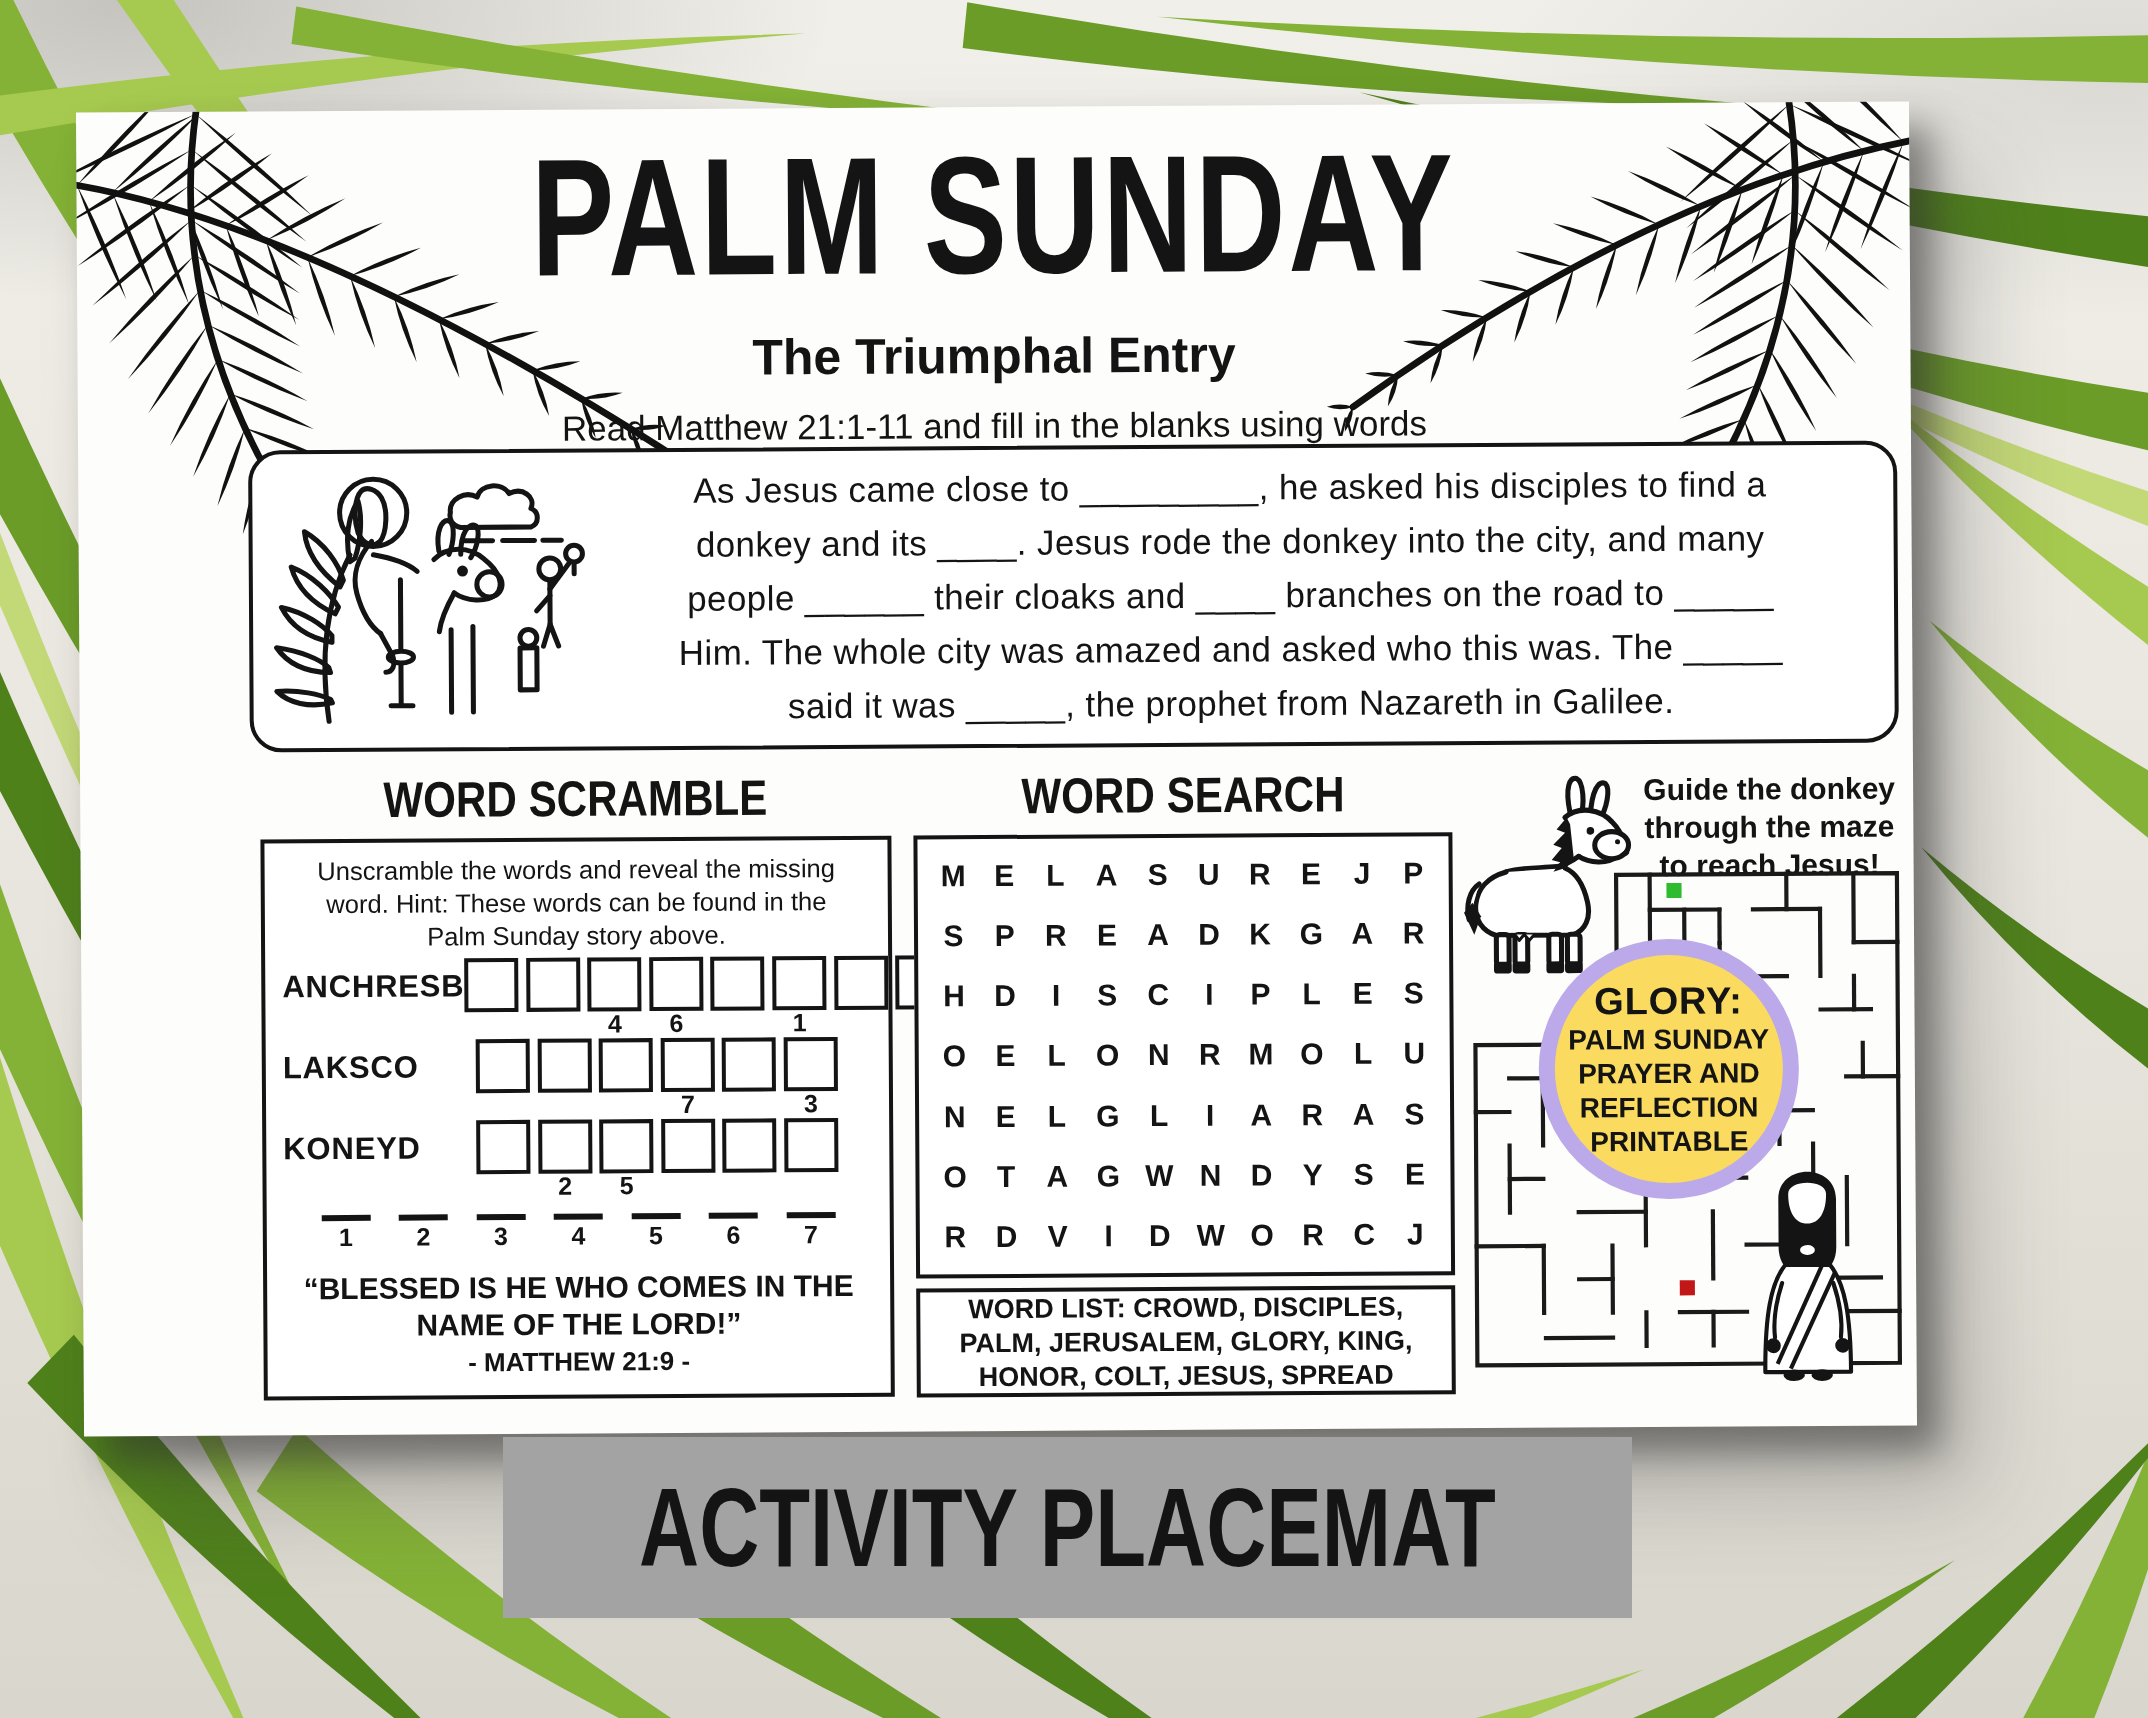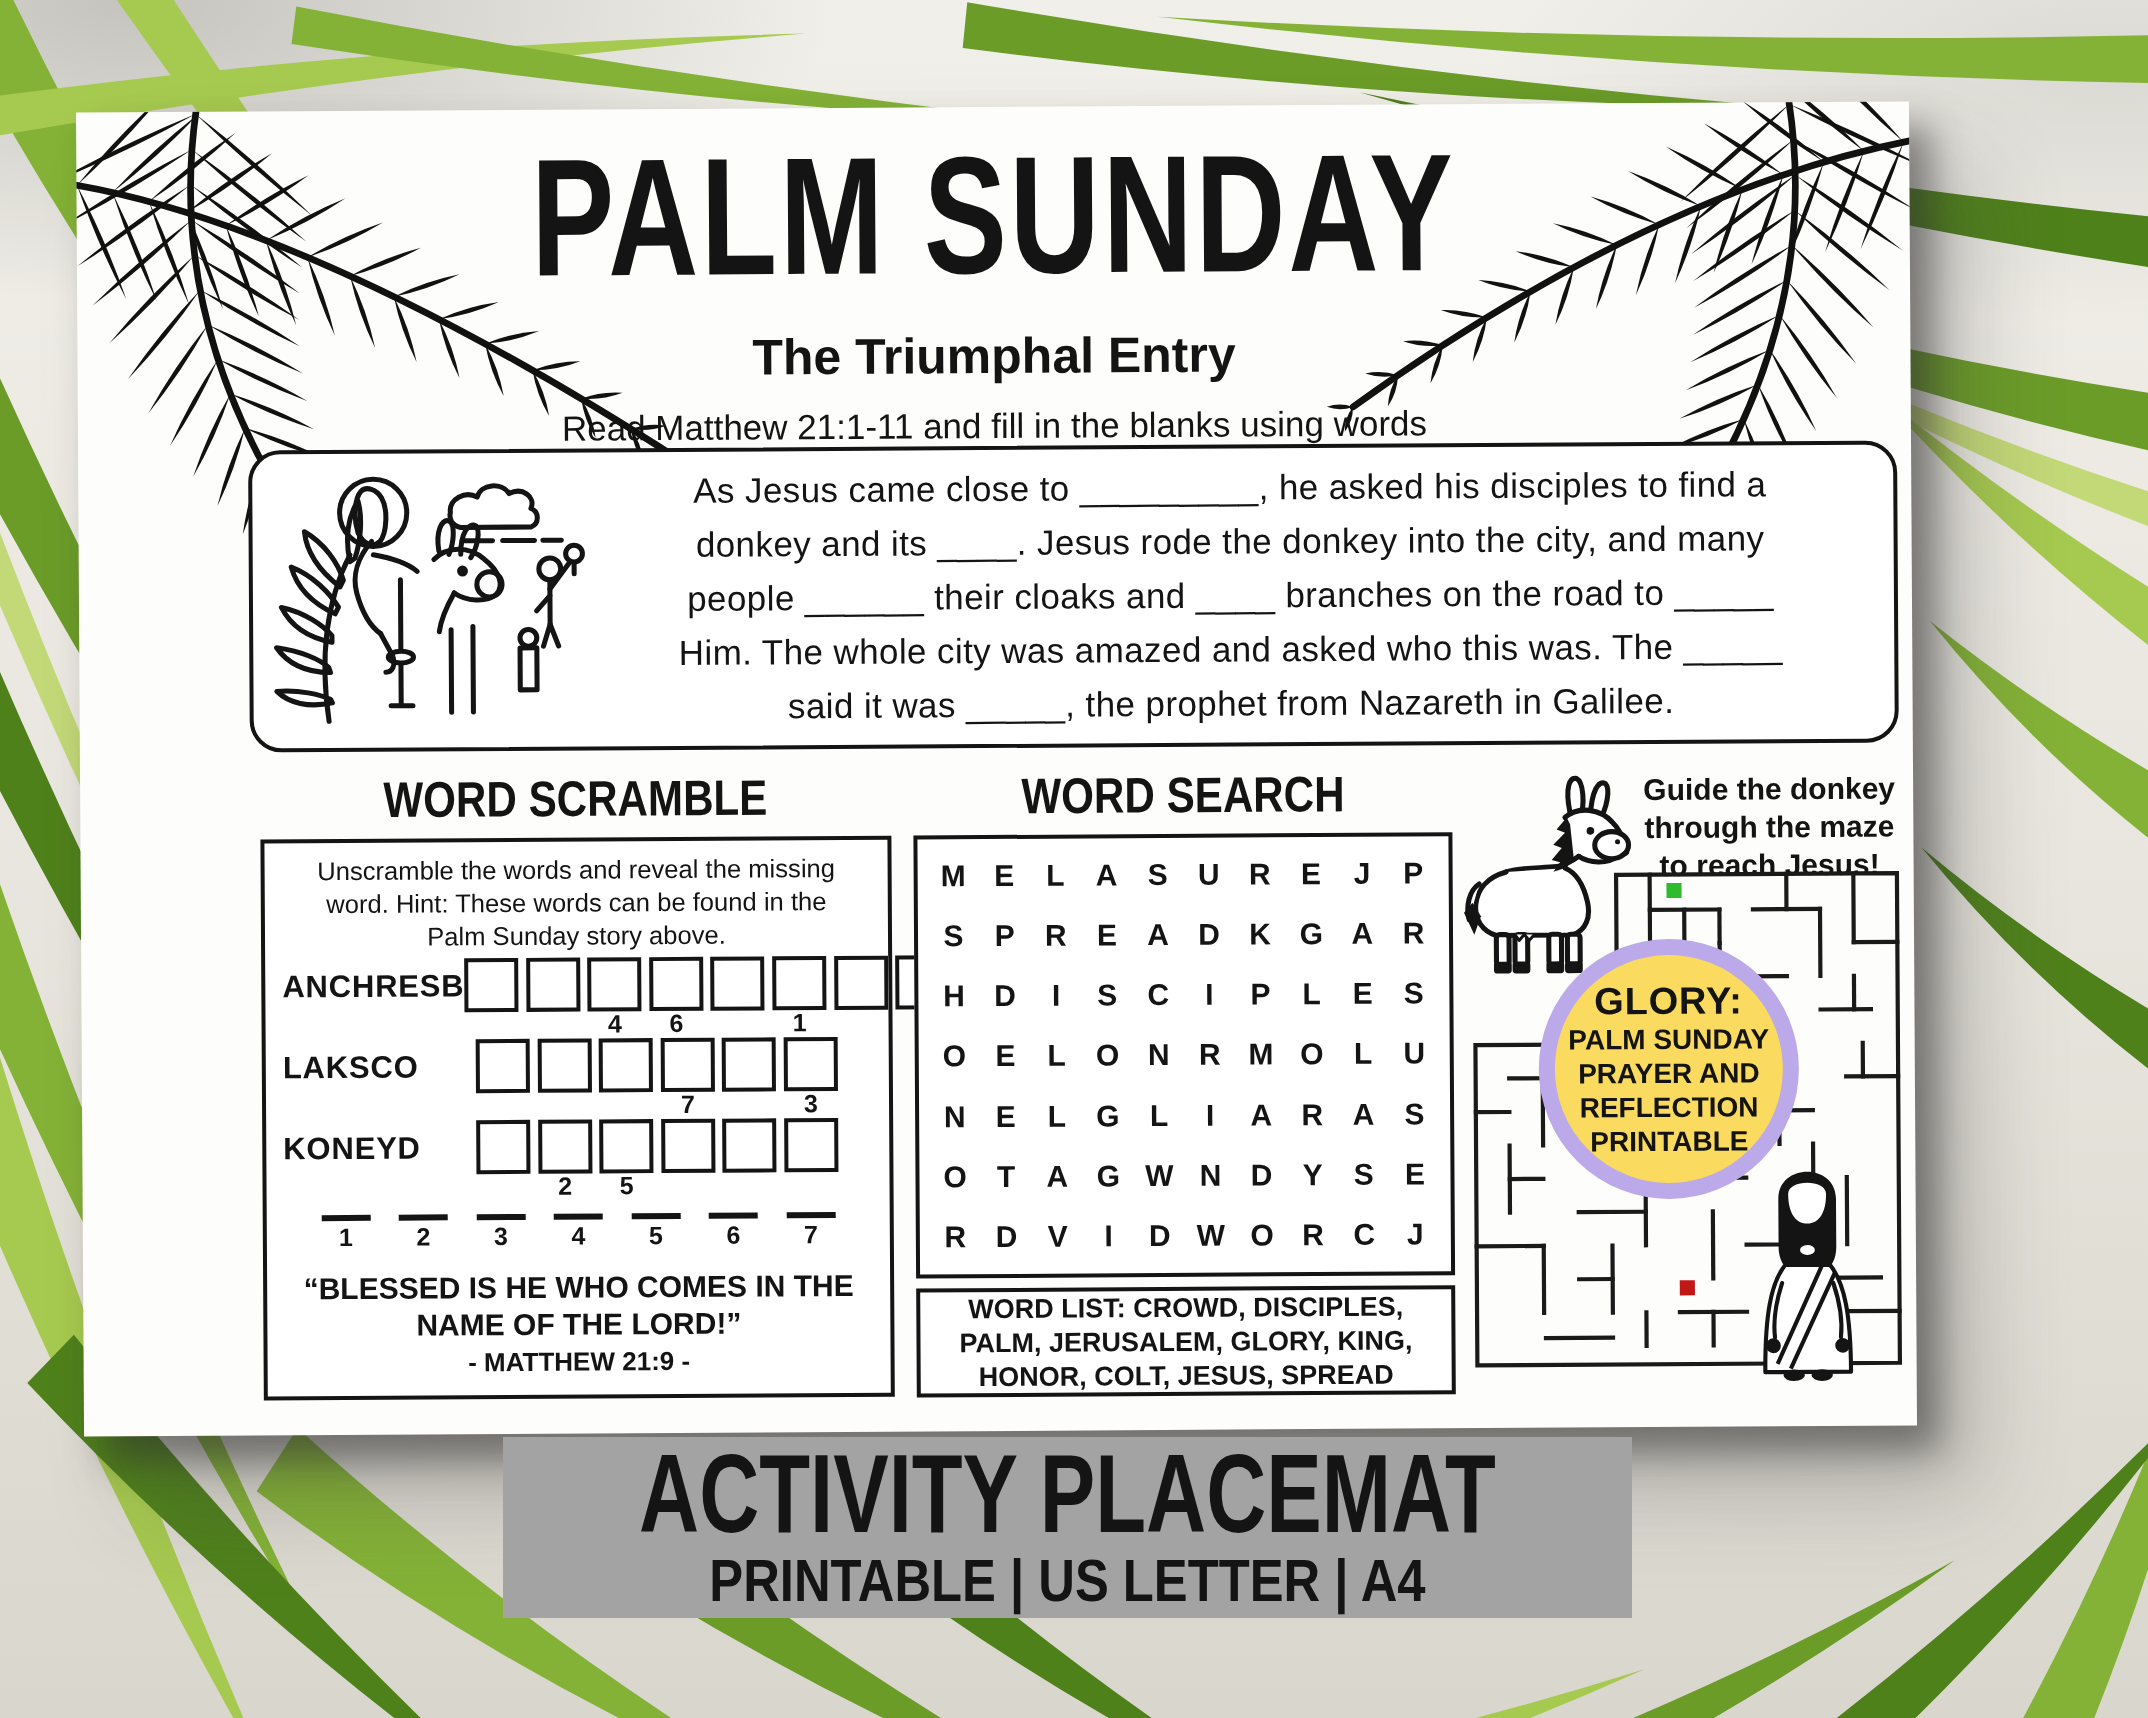--- a/index.html
+++ b/index.html
@@ -603,15 +603,14 @@
     <circle cx="23" cy="236" r="9" fill="#141414"></circle>
     <circle cx="107" cy="236" r="9" fill="#141414"></circle>
     <ellipse cx="48" cy="272" rx="13" ry="7" fill="#141414"></ellipse>
     <ellipse cx="82" cy="272" rx="13" ry="7" fill="#141414"></ellipse>
   </svg>
 
 </div>
 
 <div class="banner" id="banner" style="background: #a3a3a3;">
   <div class="banner-line1"><span class="cond">ACTIVITY PLACEMAT</span></div>
-  <div class="banner-line2"><span class="cond-sm">PRINTABLE | US LETTER | A4</span></div>
 </div>
 
 
 </body></html>

